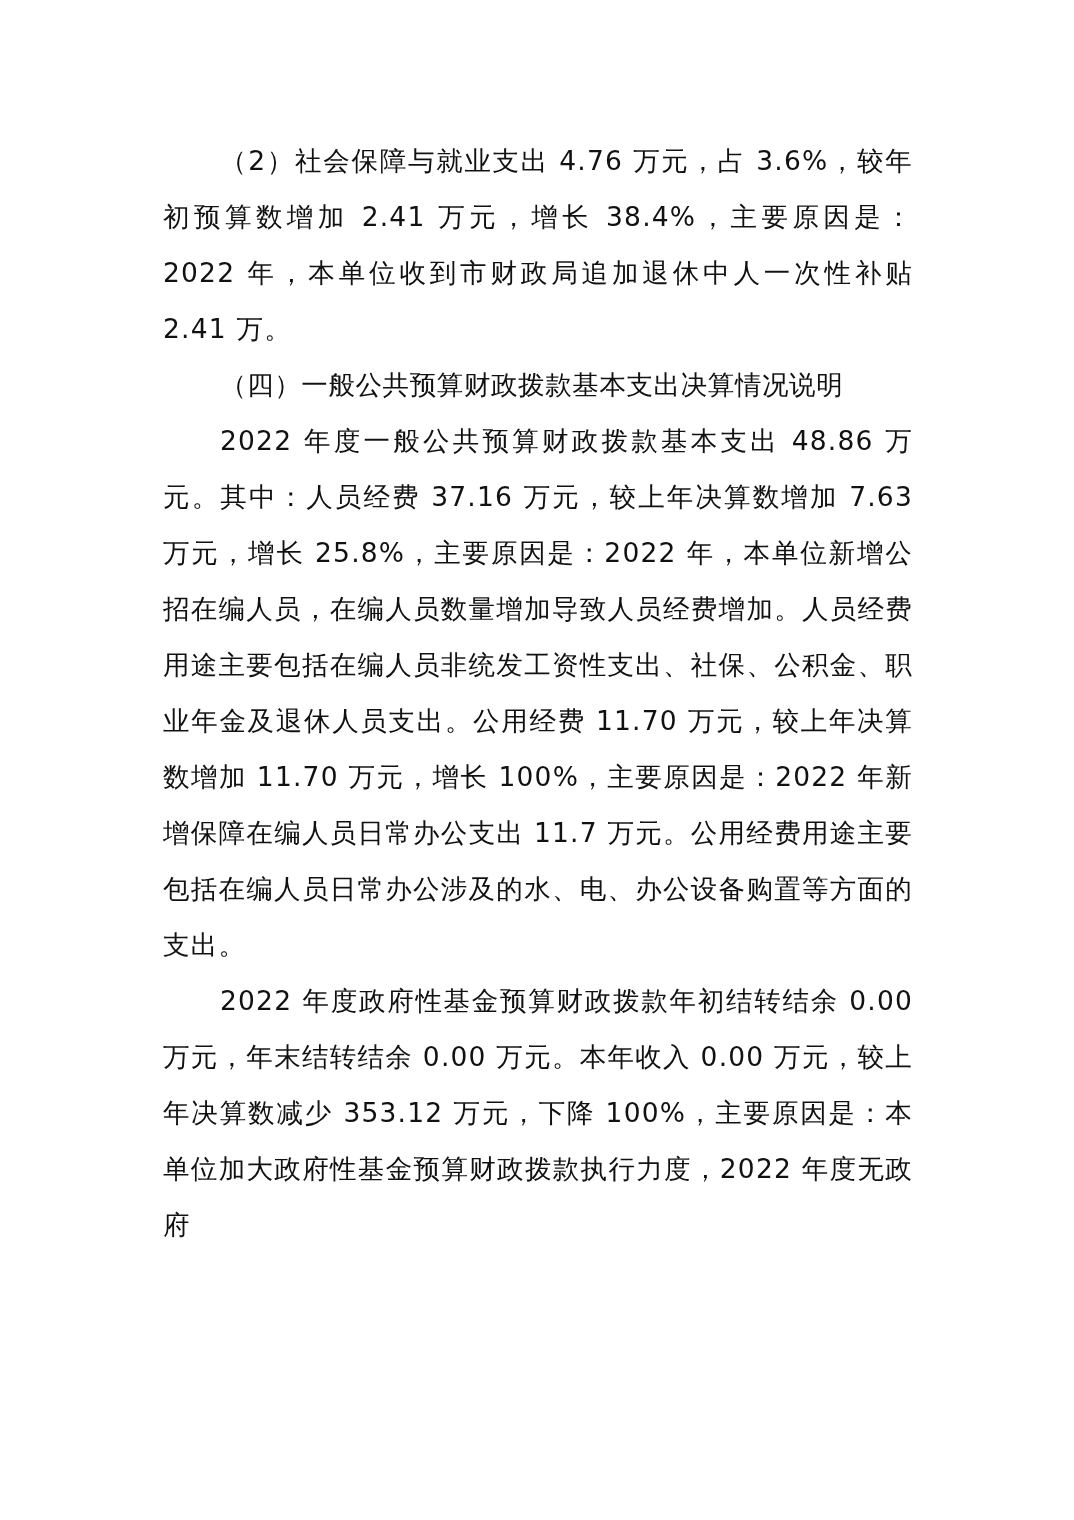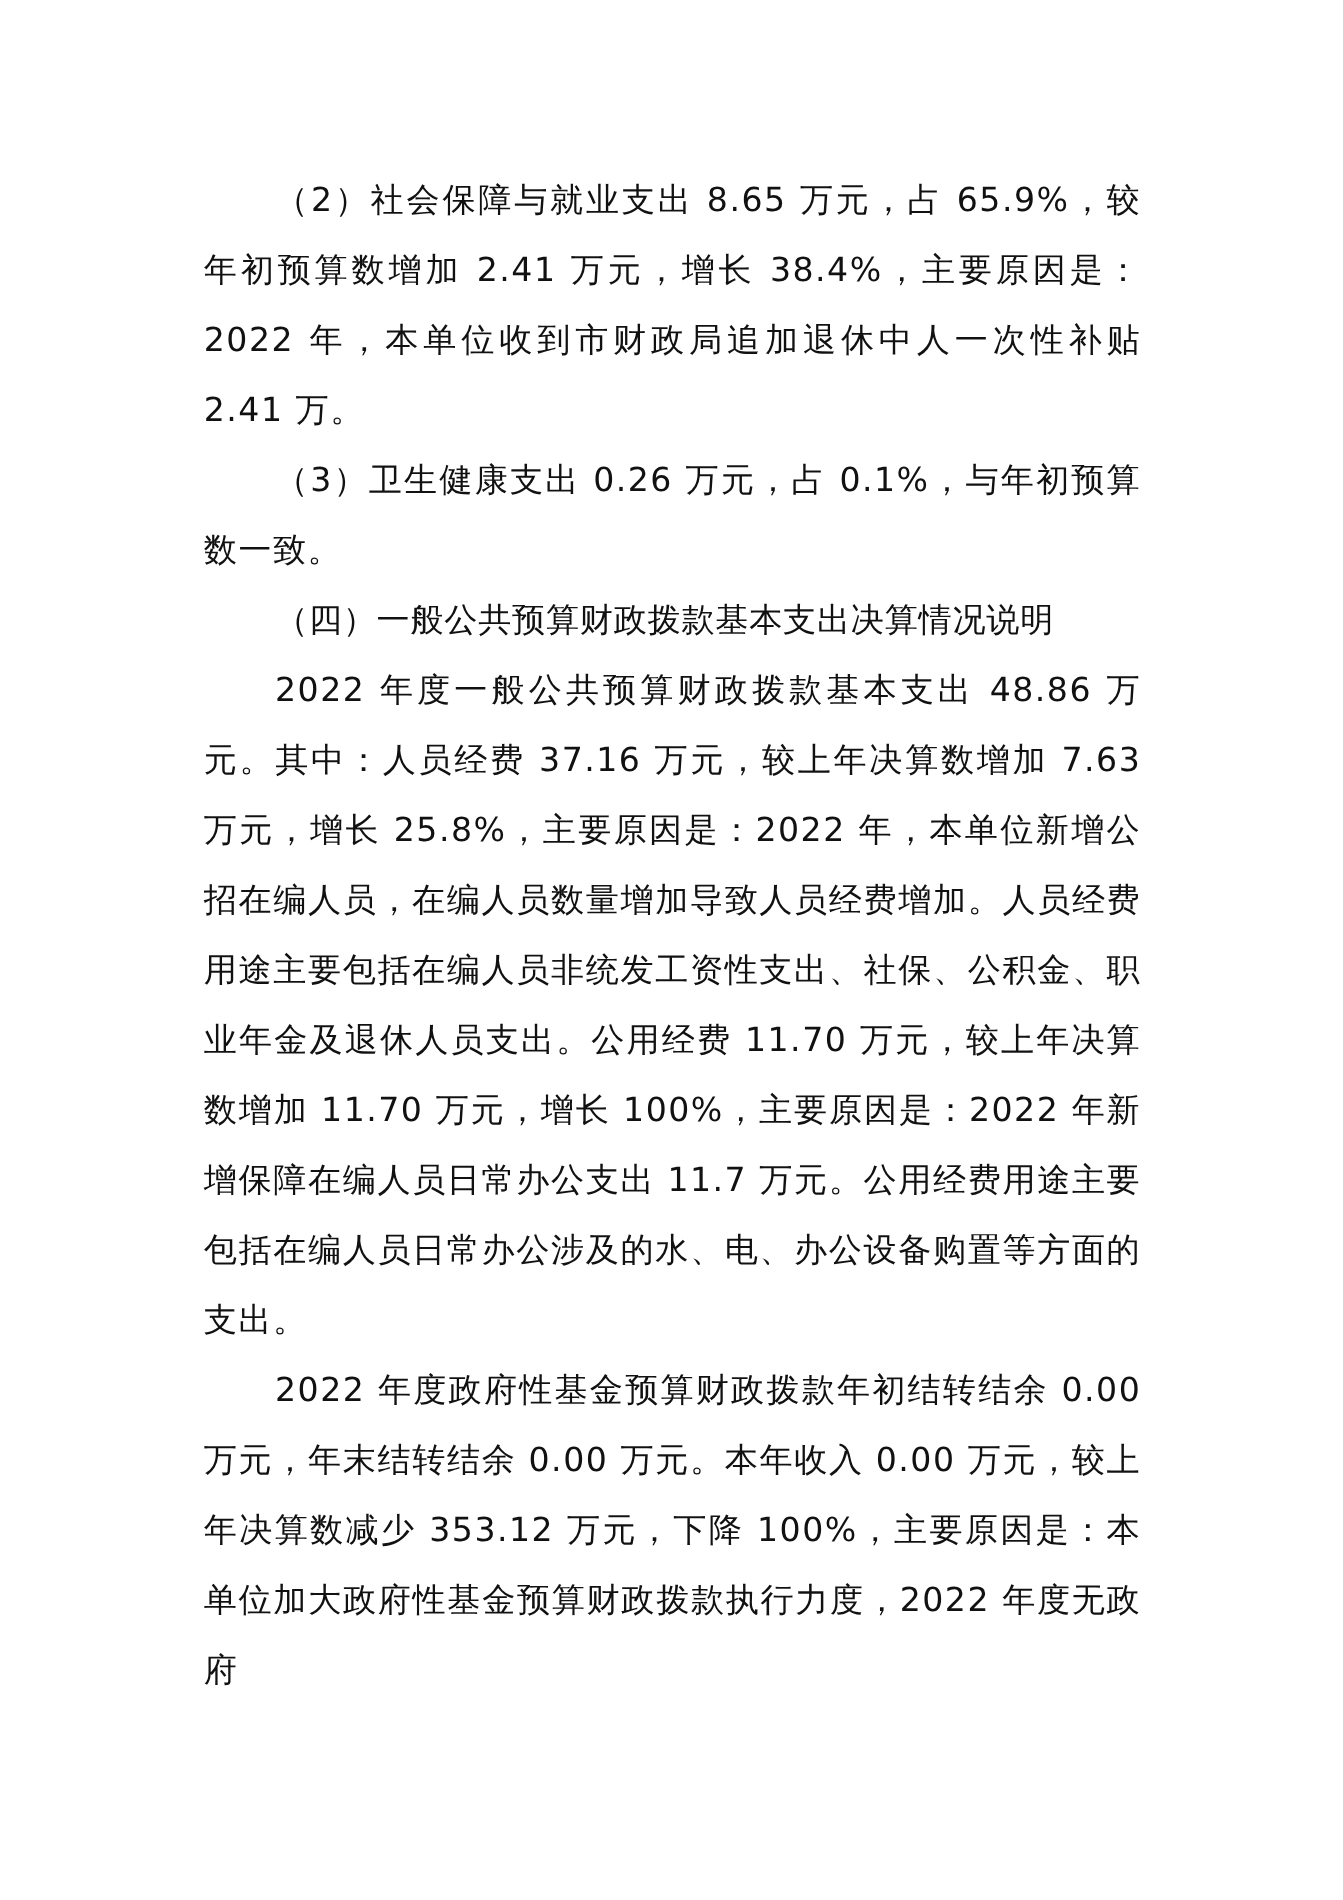--- a/index.html
+++ b/index.html
@@ -15,18 +15,17 @@
     line-height: 56px;
     letter-spacing: 1.2px;
   }
   .para { margin: 0; text-indent: 57px; text-align: justify; text-align-last: left; }
   .heading { margin: 0; text-indent: 57px; font-family: "DejaVu Serif", "Liberation Serif", serif; letter-spacing: 0.6px; }
 </style>
 </head>
 <body>
 
 <div class="page">
-  <p class="para">（2）社会保障与就业支出 8.65 万元，占 65.9%，较年初预算数增加 2.41 万元，增长 38.4%，主要原因是：2022 年，本单位收到市财政局追加退休中人一次性补贴 2.41 万。</p>
-  <p class="para">（3）卫生健康支出 0.26 万元，占 0.1%，与年初预算数一致。</p>
+  <p class="para">（2）社会保障与就业支出 4.76 万元，占 3.6%，较年初预算数增加 2.41 万元，增长 38.4%，主要原因是：2022 年，本单位收到市财政局追加退休中人一次性补贴 2.41 万。</p>
   <p class="heading">（四）一般公共预算财政拨款基本支出决算情况说明</p>
   <p class="para">2022 年度一般公共预算财政拨款基本支出 48.86 万元。其中：人员经费 37.16 万元，较上年决算数增加 7.63 万元，增长 25.8%，主要原因是：2022 年，本单位新增公招在编人员，在编人员数量增加导致人员经费增加。人员经费用途主要包括在编人员非统发工资性支出、社保、公积金、职业年金及退休人员支出。公用经费 11.70 万元，较上年决算数增加 11.70 万元，增长 100%，主要原因是：2022 年新增保障在编人员日常办公支出 11.7 万元。公用经费用途主要包括在编人员日常办公涉及的水、电、办公设备购置等方面的支出。</p>
   <p class="para">2022 年度政府性基金预算财政拨款年初结转结余 0.00 万元，年末结转结余 0.00 万元。本年收入 0.00 万元，较上年决算数减少 353.12 万元，下降 100%，主要原因是：本单位加大政府性基金预算财政拨款执行力度，2022 年度无政府</p>
 </div>
 
 </body></html>

